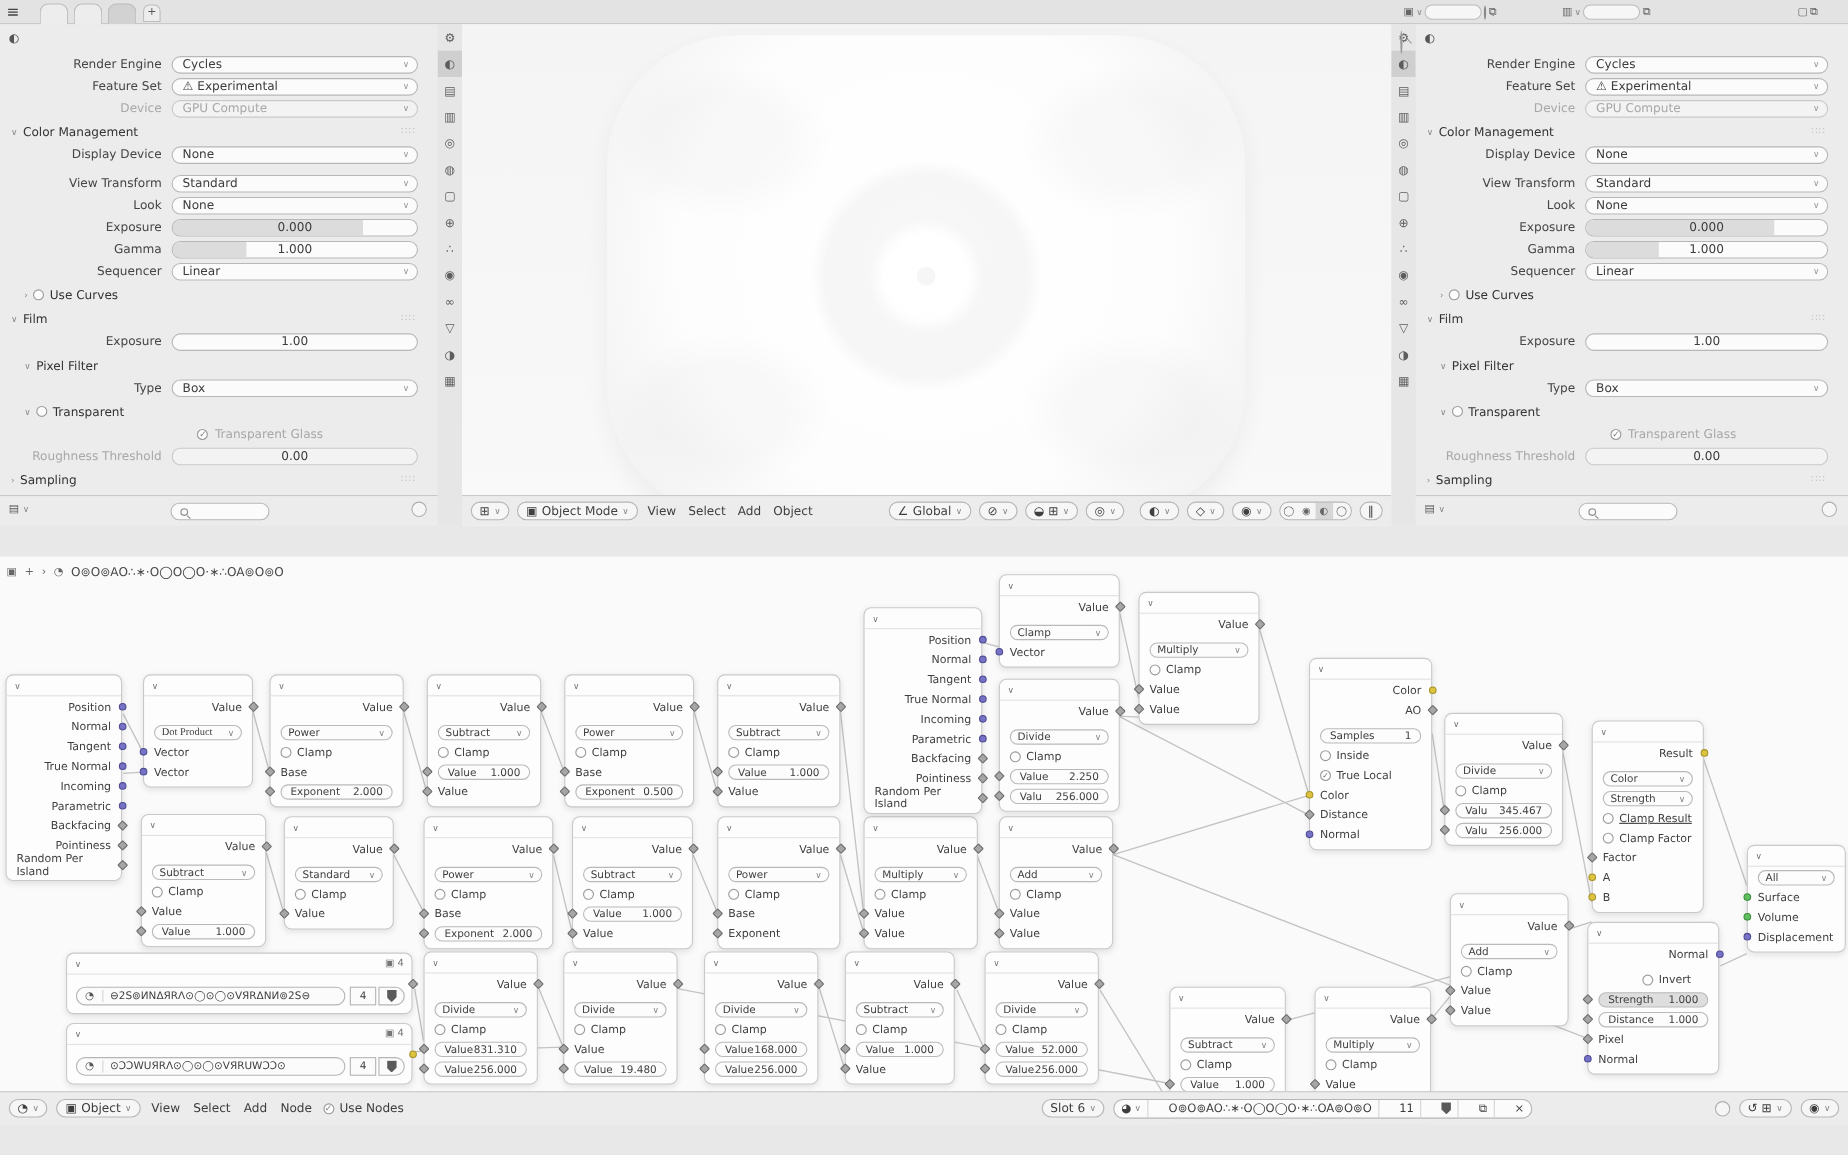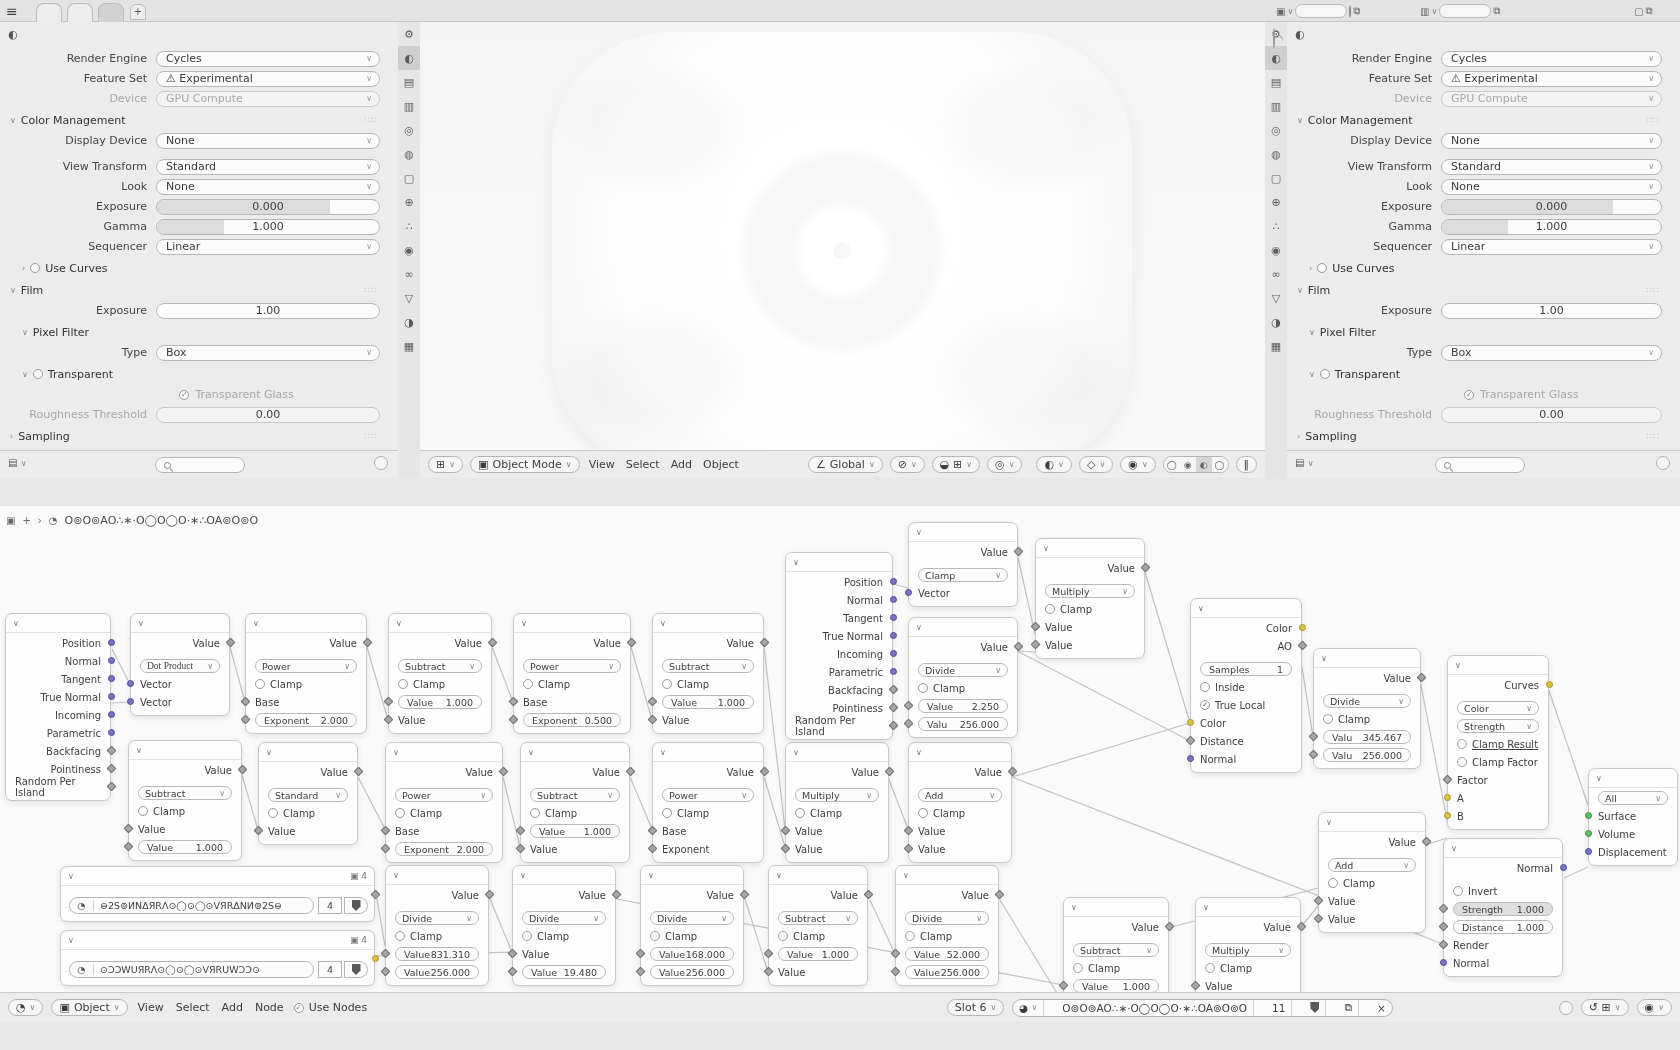--- a/index.html
+++ b/index.html
@@ -1125,21 +1125,21 @@
               <span>256.000</span>
             </div>
           </div>
         </div>
         <div class="node" style="left: 1447px; top: 149px; width: 102px; height: 175px;">
           <div class="nhead">
             <span>∨</span>
           </div>
           <span class="sock round sc-y" style="left: 98px; top: 25px;"></span>
           <div class="nrow out" style="top: 20px;">
-            <span>Curves</span>
+            <span>Result</span>
           </div>
           <div class="nrow" style="top: 43px;">
             <div class="nsel">
               <span>Color</span>
               <span class="chev">∨</span>
             </div>
           </div>
           <div class="nrow" style="top: 61px;">
             <div class="nsel">
               <span>Strength</span>
@@ -1218,41 +1218,41 @@
           </div>
         </div>
         <div class="node" style="left: 1443px; top: 332px; width: 120px; height: 139px;">
           <div class="nhead">
             <span>∨</span>
           </div>
           <span class="sock round sc-v" style="left: 116px; top: 25px;"></span>
           <div class="nrow out" style="top: 20px;">
             <span>Normal</span>
           </div>
-          <div class="nrow" style="top: 43px;">
+          <div class="nrow" style="top: 43px; margin-left: 40px;">
             <span class="nchk"></span>
             <span>Invert</span>
           </div>
           <span class="sock diam sc-g" style="left: -4px; top: 66px;"></span>
           <div class="nrow" style="top: 61px;">
             <div class="nfld filled">
               <span>Strength</span>
               <span>1.000</span>
             </div>
           </div>
           <span class="sock diam sc-g" style="left: -4px; top: 84px;"></span>
           <div class="nrow" style="top: 79px;">
             <div class="nfld">
               <span>Distance</span>
               <span>1.000</span>
             </div>
           </div>
           <span class="sock diam sc-g" style="left: -4px; top: 102px;"></span>
           <div class="nrow" style="top: 97px;">
-            <span>Render</span>
+            <span>Pixel</span>
           </div>
           <span class="sock round sc-v" style="left: -4px; top: 120px;"></span>
           <div class="nrow" style="top: 115px;">
             <span>Normal</span>
           </div>
         </div>
         <div class="node" style="left: 60px; top: 360px; width: 315px; height: 56px;">
           <div class="nhead">
             <span>∨</span>
             <span style="font-size: 9px;">▣ 4</span>

